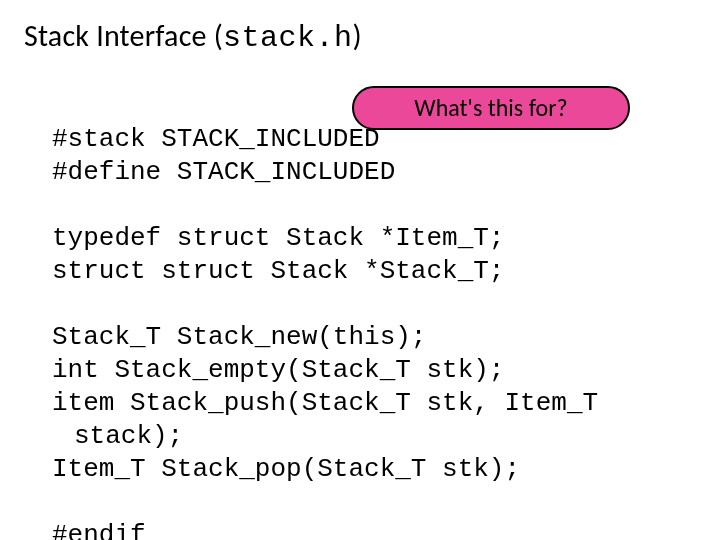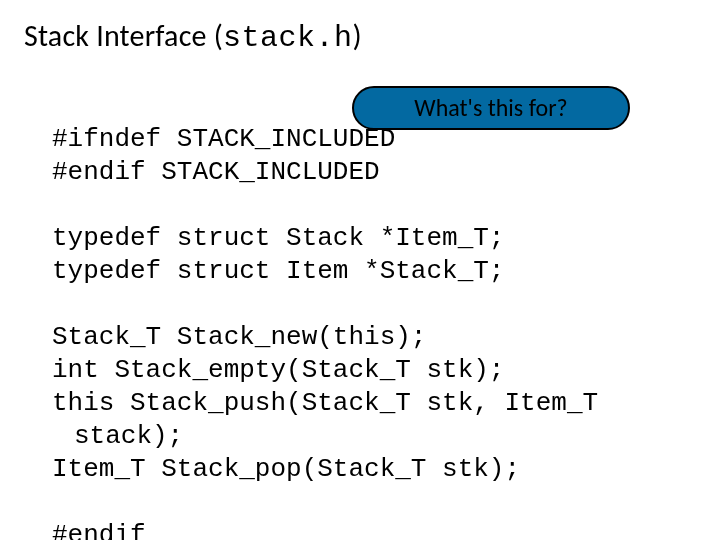--- a/index.html
+++ b/index.html
@@ -45,21 +45,21 @@
     width: 22px; 
   }
   .callout {
     position: absolute;
     top: -4px;
     left: 328px;
     width: 278px;
     height: 44px;
     border: 2.5px solid #000000;
     border-radius: 22px / 22px;
-    background: #0369a1;
+    background: #ec4899;
     display: flex;
     align-items: center;
     justify-content: center;
     box-sizing: border-box;
   }
   .callout-text {
     font-family: Calibri, Arial, sans-serif;
     font-size: 24px;
     line-height: 1;
     color: #000000;
@@ -74,29 +74,29 @@
     <span>Stack Interface (</span><span class="mono">stack.h</span><span>)</span>
   </div>
 
   <div class="code-area">
 
     <div class="callout">
       <span class="callout-text">What's this for?</span>
     </div>
 
     <div class="code">
-<span>#ifndef STACK_INCLUDED</span>
-<span>#endif STACK_INCLUDED</span>
+<span>#stack STACK_INCLUDED</span>
+<span>#define STACK_INCLUDED</span>
 <span></span>
 <span>typedef struct Stack *Item_T;</span>
-<span>typedef struct Item *Stack_T;</span>
+<span>struct struct Stack *Stack_T;</span>
 <span></span>
 <span>Stack_T Stack_new(this);</span>
 <span>int Stack_empty(Stack_T stk);</span>
-<span>this Stack_push(Stack_T stk, Item_T</span>
+<span>item Stack_push(Stack_T stk, Item_T</span>
 <span class="indent"></span><span>stack);</span>
 <span>Item_T Stack_pop(Stack_T stk);</span>
 <span></span>
 <span>#endif</span>
     </div>
   </div>
 
 </div>
 
 </body></html>

